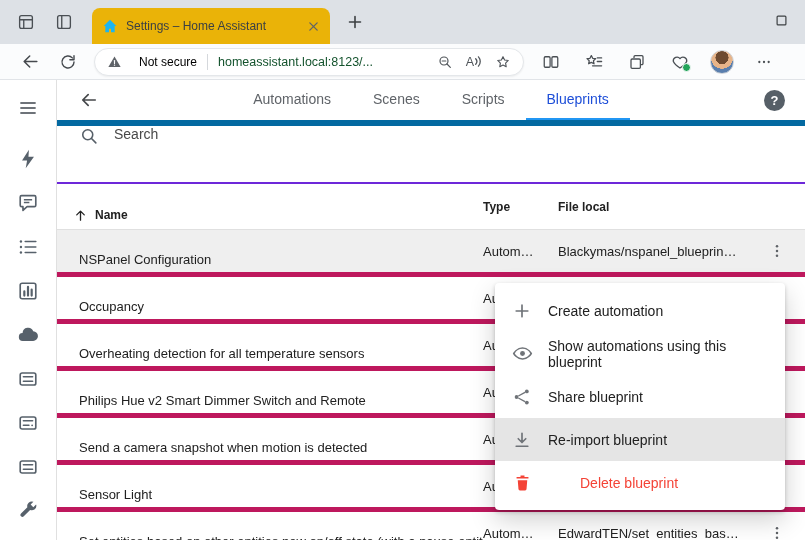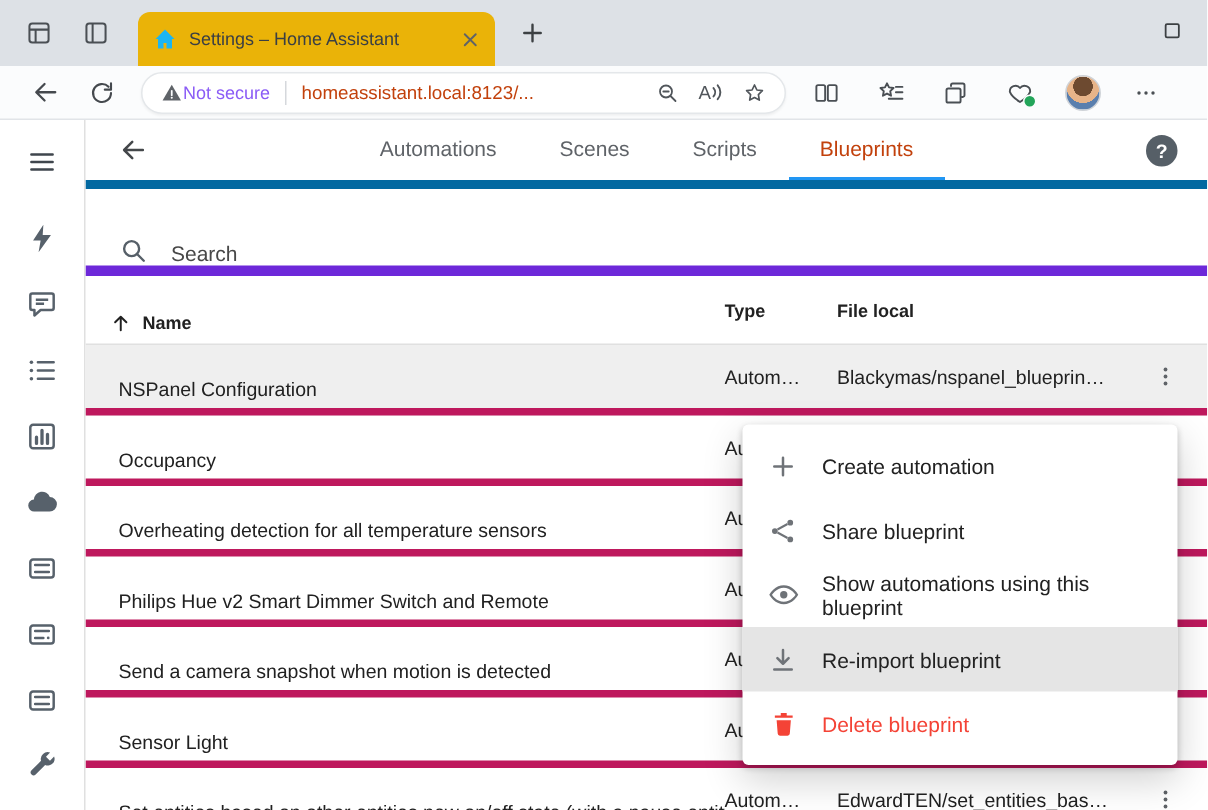--- a/index.html
+++ b/index.html
@@ -15,64 +15,64 @@
   .tab-close { width:18px; height:18px; border-radius:4px; display:flex; align-items:center; justify-content:center; color:#5f6368; }
   .newtab { width:26px; height:26px; margin-left:12px; display:flex; align-items:center; justify-content:center; color:#3c4043; }
   .win-controls { position:absolute; right:10px; top:0; height:40px; display:flex; align-items:center; }
   .win-btn { width:28px; height:28px; display:flex; align-items:center; justify-content:center; color:#3c4043; }
 
   
   .toolbar { height:36px; background:#fbfcfd; display:flex; align-items:center; border-bottom:1px solid #e1e4e8; padding-left:16px; }
   .tb-btn { width:28px; height:28px; display:flex; align-items:center; justify-content:center; color:#45494e; margin-right:10px; flex-shrink:0; }
   .addressbar { width:430px; height:28px; background:#fff; border:1px solid #e4e7ea; box-shadow:0 1px 2px rgba(0,0,0,.06); border-radius:14px; display:flex; align-items:center; padding:0 12px; margin-left:2px; flex-shrink:0; }
   .sec-chip { display:flex; align-items:center; }
-  .sec-label { font-size:12px; color:#8b5cf6; margin-left:0; white-space:nowrap; }
+  .sec-label { font-size:12px; color:#000000; margin-left:17px; white-space:nowrap; }
   .ab-divider { width:1px; height:16px; background:#d5d8dc; margin:0 10px; flex-shrink:0; }
-  .url { flex:1; font-size:12.5px; color:#c2410c; white-space:nowrap; overflow:hidden; }
+  .url { flex:1; font-size:12.5px; color:#14532d; white-space:nowrap; overflow:hidden; }
   .ab-icon { color:#51565b; margin-left:13px; display:flex; align-items:center; flex-shrink:0; }
   .ra { font-size:12.5px; color:#51565b; display:flex; align-items:center; margin-left:13px; flex-shrink:0; }
   .nav-right { display:flex; align-items:center; margin-left:14px; gap:17px; }
   .nr-icon { width:26px; height:26px; display:flex; align-items:center; justify-content:center; color:#4a4f54; position:relative; }
   .green-dot { position:absolute; right:2px; bottom:3px; width:9px; height:9px; border-radius:50%; background:#23a55a; border:1.5px solid #fbfcfd; }
   .avatar { width:24px; height:24px; border-radius:50%; background:radial-gradient(circle at 50% 30%, #6d4a30 0 34%, #e7b489 35% 58%, #5a7fae 59%); border:1px solid #cfd3d8; }
 
   
   .content { display:flex; height:460px; position:relative; background:#fff; }
   .sidebar { width:57px; border-right:1px solid #e0e0e0; display:flex; flex-direction:column; align-items:center; padding-top:8px; flex-shrink:0; }
   .sb-btn { width:40px; height:40px; display:flex; align-items:center; justify-content:center; color:#3f464d; margin-bottom:9px; }
   .sb-item { width:40px; height:44px; display:flex; align-items:center; justify-content:center; color:#57616b; }
 
   .main { flex:1; display:flex; flex-direction:column; min-width:0; overflow:hidden; }
   .ha-header { height:46px; border-bottom:6px solid #0369a1; display:flex; align-items:center; position:relative; flex-shrink:0; }
   .ha-back { position:absolute; left:18px; width:28px; height:28px; display:flex; align-items:center; justify-content:center; color:#44474a; }
   .ha-tabs { margin:0 auto; display:flex; height:100%; }
   .ha-tab { padding:0 21px; display:flex; align-items:center; font-size:14px; color:#5f6368; border-bottom:2px solid transparent; cursor:default; }
-  .ha-tab.active { color:#c2410c; border-bottom-color:#2196f3; }
+  .ha-tab.active { color:#1d4ed8; border-bottom-color:#2196f3; }
   .ha-help { position:absolute; right:20px; width:21px; height:21px; border-radius:50%; background:#565f67; color:#fff; font-size:13px; font-weight:bold; display:flex; align-items:center; justify-content:center; }
 
-  .searchbar { height:58px; border-bottom:7px solid #6d28d9; display:flex; align-items:flex-end; padding-left:22px; flex-shrink:0; }
+  .searchbar { height:58px; border-bottom:2px solid #6d28d9; display:flex; align-items:flex-start; padding-left:22px; flex-shrink:0; }
   .search-input { border:none; outline:none; font-size:14px; margin-left:15px; color:#212121; width:320px; background:transparent; font-family:inherit; }
   .search-input::placeholder { color:#484848; opacity:1; }
 
   .thead { height:46px; border-bottom:1px solid #e0e0e0; display:flex; align-items:center; font-size:12px; font-weight:bold; color:#212121; flex-shrink:0; }
   .thead .c-name { display:flex; align-items:center; padding-left:16px; gap:7px; }
   .trow { height:47px; border-bottom:5px solid #be185d; display:flex; align-items:center; font-size:13px; color:#212121; flex-shrink:0; }
   .trow.selected { background:#efefef; }
   .c-name { flex:1; padding-left:22px; white-space:nowrap; overflow:hidden; min-width:0;margin-top:17px; }
   .c-type { width:75px; flex-shrink:0; white-space:nowrap; overflow:hidden; }
   .c-file { width:190px; flex-shrink:0; white-space:nowrap; overflow:hidden; }
   .c-menu { width:57px; flex-shrink:0; display:flex; justify-content:center; }
   .kebab { width:28px; height:28px; display:flex; align-items:center; justify-content:center; color:#5f6368; }
 
   .ctx-menu { position:absolute; left:495px; top:203px; width:290px; background:#fff; border-radius:4px;
               box-shadow:0 2px 4px rgba(0,0,0,.2), 0 10px 26px rgba(0,0,0,.19); padding:6px 0; z-index:20; }
   .mi { height:43px; display:flex; align-items:center; padding:0 16px; font-size:14px; color:#212121; }
   .mi-icon { width:22px; height:22px; color:#6f7378; margin-right:15px; display:flex; align-items:center; justify-content:center; flex-shrink:0; }
   .mi.highlight { background:#e5e5e5; }
-  .mi.danger { color:#f44336; }
+  .mi.danger { color:#f44336;gap:32px; }
   .mi.danger .mi-icon { color:#f44336; }
 
   svg { display:block; }
 </style>
 </head>
 <body>
 
 <div class="window">
 
   <div class="tabstrip">
@@ -400,38 +400,38 @@
       <div class="mi">
         <span class="mi-icon">
           <svg width="20" height="20" viewBox="0 0 24 24" stroke="currentColor" stroke-width="2" stroke-linecap="round">
               <path d="M12 5v14M5 12h14"></path>
             </svg>
         </span>
         <span>Create automation</span>
       </div>
       <div class="mi">
         <span class="mi-icon">
+          <svg width="21" height="21" viewBox="0 0 24 24" fill="none" stroke="currentColor" stroke-width="1.8">
+              <path d="M2 12s3.5-6.3 10-6.3S22 12 22 12s-3.5 6.3-10 6.3S2 12 2 12z"></path>
+              <circle cx="12" cy="12" r="2.8" fill="currentColor" stroke="none"></circle>
+            </svg>
+        </span>
+        <span>Show automations using this blueprint</span>
+      </div>
+      <div class="mi">
+        <span class="mi-icon">
           <svg width="20" height="20" viewBox="0 0 24 24" fill="currentColor" stroke="currentColor" stroke-width="1.6">
               <circle cx="5.5" cy="12" r="2.3" stroke="none"></circle>
               <circle cx="17.8" cy="5.3" r="2.3" stroke="none"></circle>
               <circle cx="17.8" cy="18.7" r="2.3" stroke="none"></circle>
               <path d="M7.6 10.8l8-4.4M7.6 13.2l8 4.4" fill="none"></path>
             </svg>
         </span>
         <span>Share blueprint</span>
       </div>
-      <div class="mi">
-        <span class="mi-icon">
-          <svg width="21" height="21" viewBox="0 0 24 24" fill="none" stroke="currentColor" stroke-width="1.8">
-              <path d="M2 12s3.5-6.3 10-6.3S22 12 22 12s-3.5 6.3-10 6.3S2 12 2 12z"></path>
-              <circle cx="12" cy="12" r="2.8" fill="currentColor" stroke="none"></circle>
-            </svg>
-        </span>
-        <span>Show automations using this blueprint</span>
-      </div>
       <div class="mi highlight">
         <span class="mi-icon">
           <svg width="20" height="20" viewBox="0 0 24 24" fill="none" stroke="currentColor" stroke-width="2" stroke-linecap="round" stroke-linejoin="round">
               <path d="M12 4v10.5M7.5 10.5 12 15l4.5-4.5M5 19.5h14"></path>
             </svg>
         </span>
         <span>Re-import blueprint</span>
       </div>
       <div class="mi danger">
         <span class="mi-icon">

